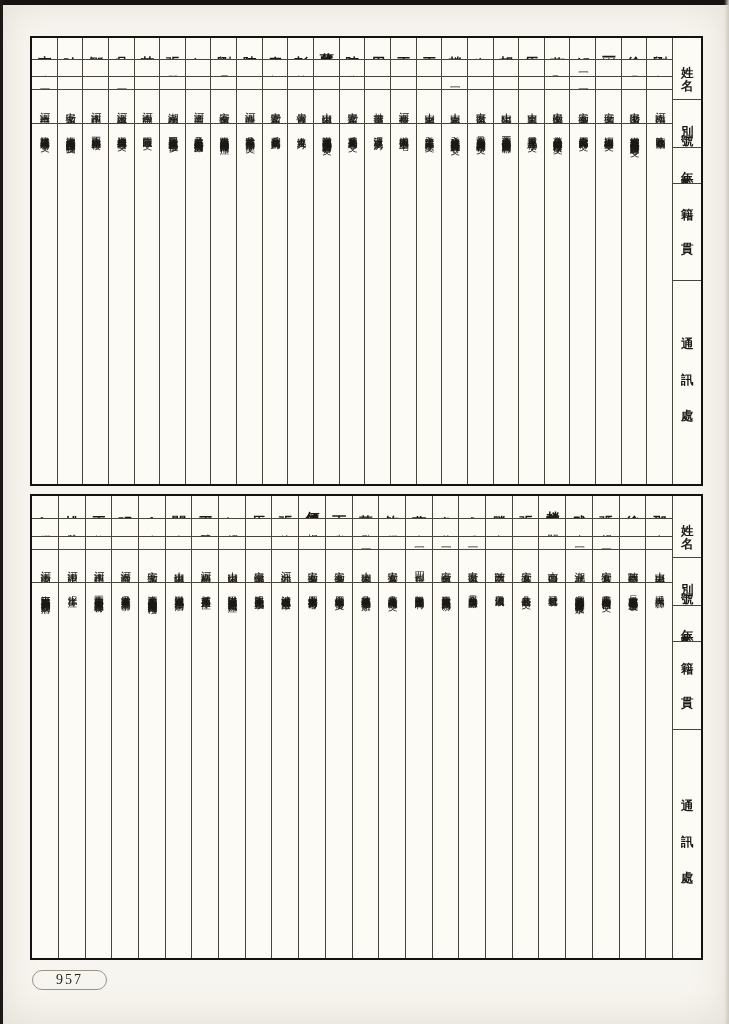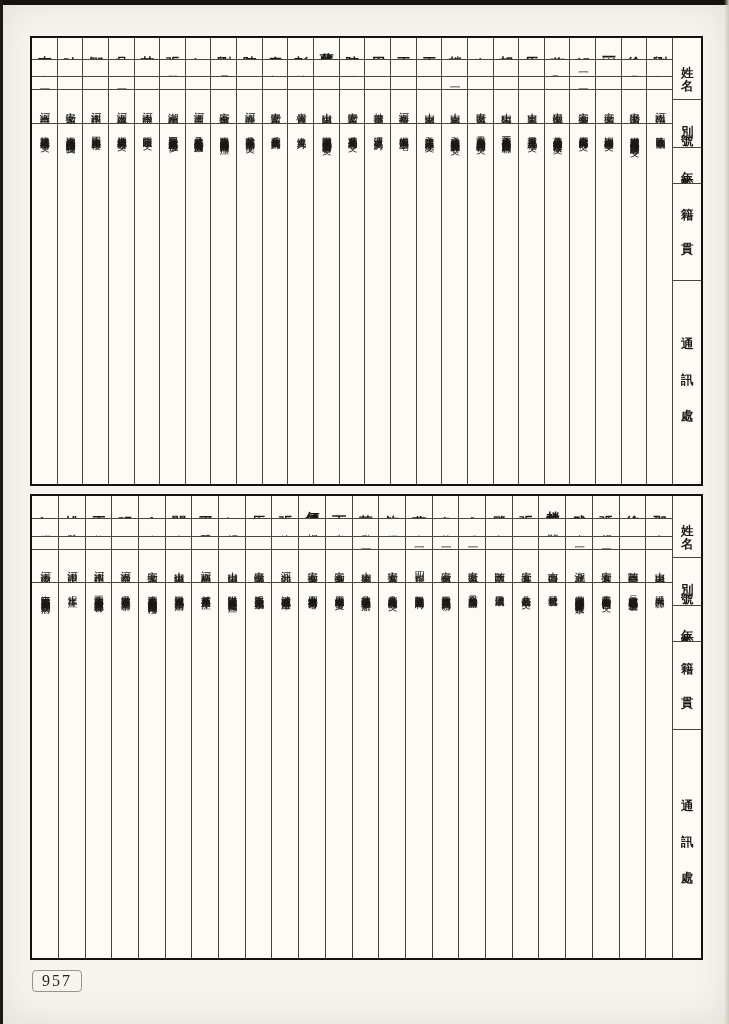--- a/index.html
+++ b/index.html
@@ -32,22 +32,22 @@
   .alias,.age,.origin{font-size:10.5px;letter-spacing:1.5px}
   .addr{font-size:9.5px;line-height:1.2;letter-spacing:.5px;height:100%}
   .mark{font-size:8px;font-weight:normal;letter-spacing:0}
   .hcell.r-addr{align-items:center;padding-top:0}
   .hv{font-size:12.5px;font-weight:bold}
   .hv-name{letter-spacing:13px}
   .hv-alias{letter-spacing:9px}
   .hv-age{letter-spacing:5px}
   .hv-origin{letter-spacing:34px}
   .hv-address{letter-spacing:36px;height:auto}
-  .page-num{position:absolute;left:32px;top:970px;font-size:16px;letter-spacing:2px;
-        color:#26231d;border:1px solid #9a9485;border-radius:4px;padding:1px 9px;
+  .page-num{position:absolute;left:32px;top:970px;font-size:14px;letter-spacing:2px;
+        color:#26231d;border:1px solid #9a9485;border-radius:10px;padding:1px 23px;
         font-family:"Liberation Serif","DejaVu Serif",serif}
 </style>
 </head>
 <body>
 
 <div class="page">
   <div class="edge-top"></div>
   <div class="edge-left"></div>
   <div class="edge-right"></div>
 

